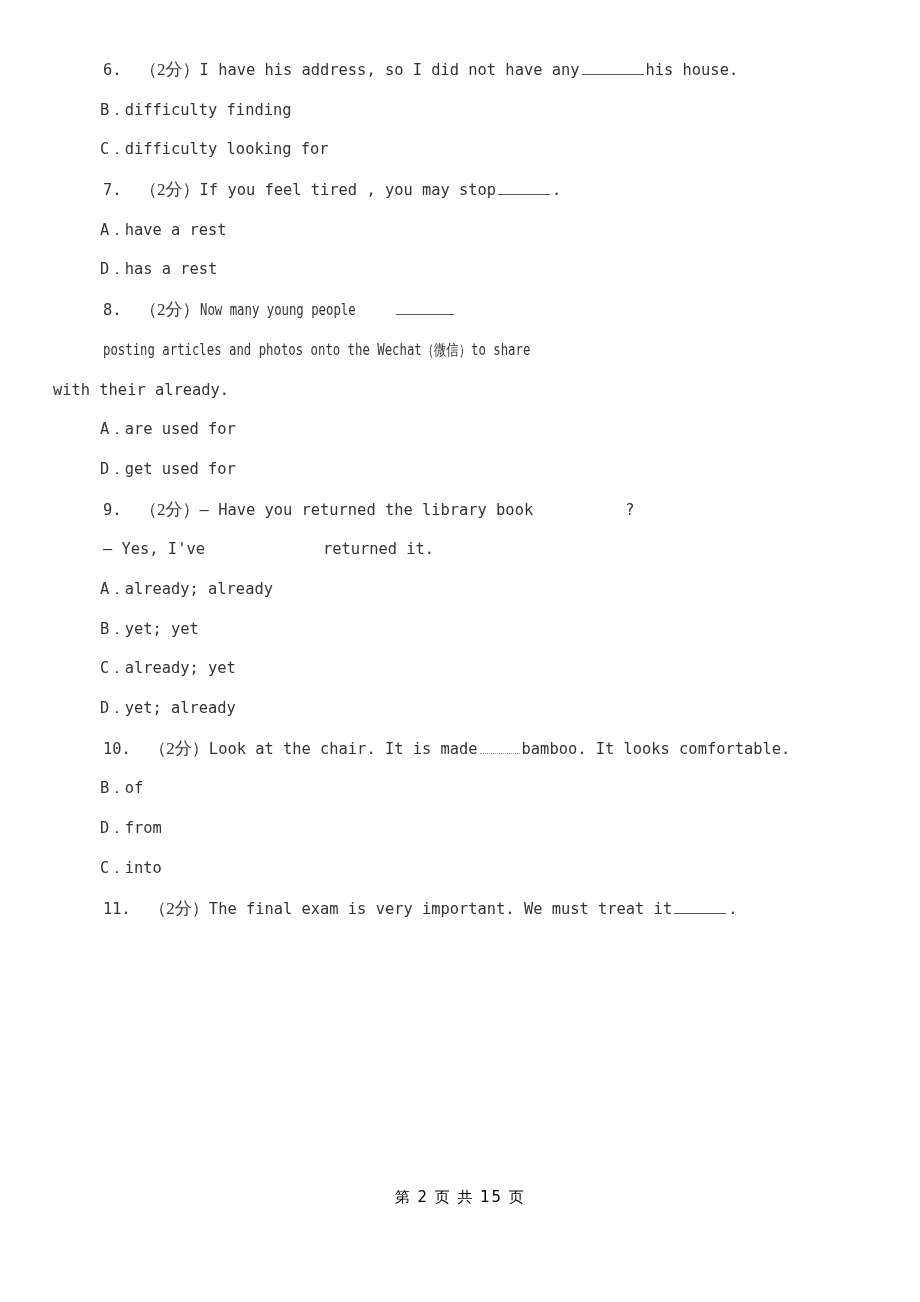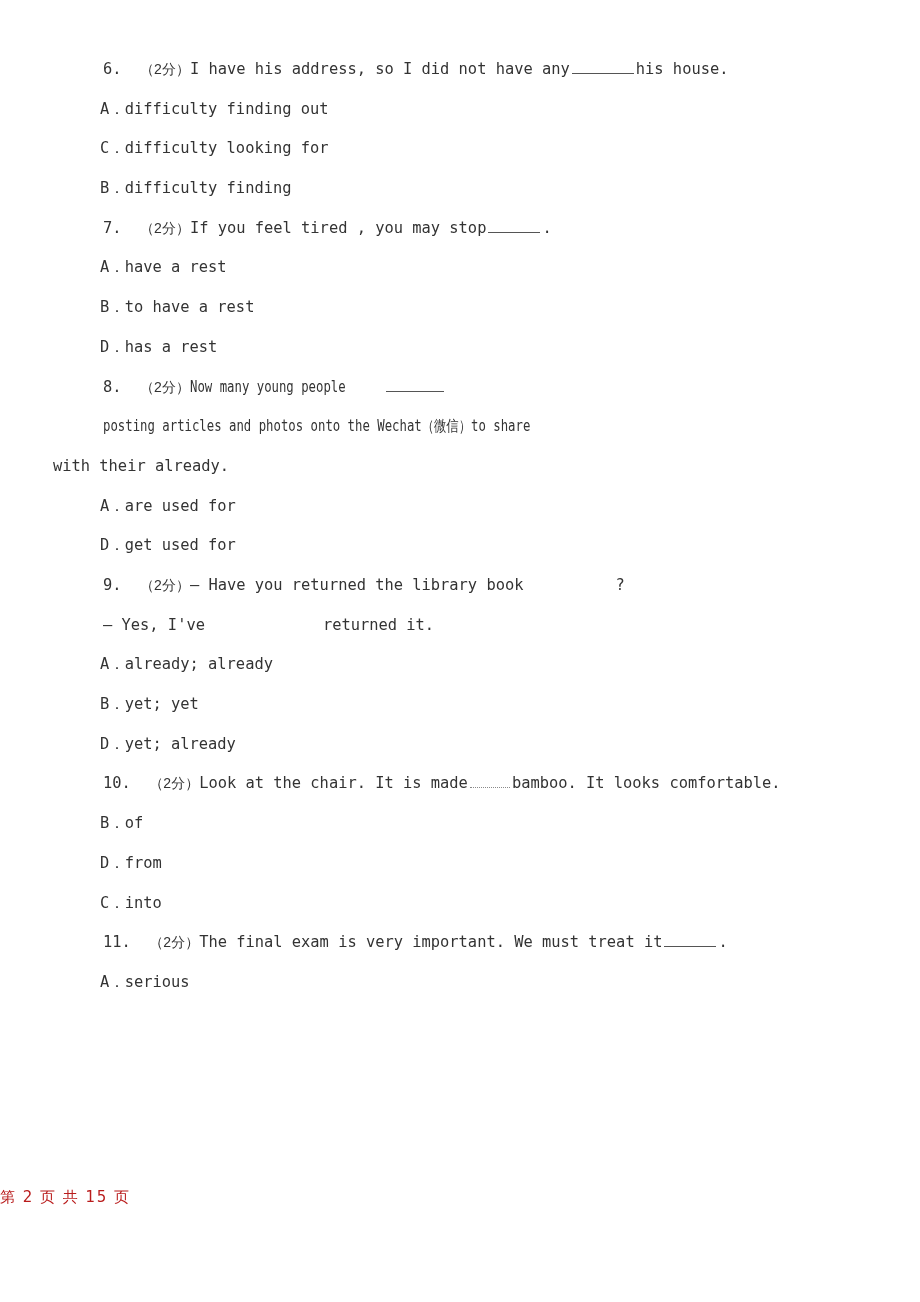--- a/index.html
+++ b/index.html
@@ -60,22 +60,22 @@
     padding-left: 0px;
   }
 
   
   .dlg-line {
     padding-left: 50px;
   }
 
   
   .score {
-    font-family: Liberation Sans, sans-serif;
-    font-size: 14px;
+    font-family: Liberation Serif, serif;
+    font-size: 17px;
   }
 
   
   .condensed {
     font-family: "DejaVu Sans Mono", "Liberation Mono", monospace;
     font-size: 15.4px;
     display: inline-block;
     transform: scaleX(0.80);
     transform-origin: left center;
   }
@@ -99,57 +99,56 @@
   }
   .gap.g-wide { width: 92px; }
   .gap.g-mid  { width: 118px; }
 
   
   .footer {
     position: absolute;
     left: 0;
     top: 1188px;
     width: 920px;
+    text-align: center;
     font-family: "DejaVu Sans", "Liberation Sans", serif;
     font-size: 15px;
-    color: #b91c1c;
+    color: #000000;
     letter-spacing: 1.5px;
   }
 </style>
 </head>
 <body>
 
 <div class="page">
   <div class="content">
 
     <div class="line q-line"><span>6.</span>&nbsp;&nbsp;<span class="score">（2分）</span><span>I have his address, so I did not have any</span><span class="blank w-long"></span><span>his house.</span></div>
-    <div class="line opt-line"><span>A．</span><span>difficulty finding out</span></div>
+    <div class="line opt-line"><span>B．</span><span>difficulty finding</span></div>
     <div class="line opt-line"><span>C．</span><span>difficulty looking for</span></div>
-    <div class="line opt-line"><span>B．</span><span>difficulty finding</span></div>
 
     <div class="line q-line"><span>7.</span>&nbsp;&nbsp;<span class="score">（2分）</span><span>If you feel tired , you   may stop</span><span class="blank w-med"></span><span>.</span></div>
     <div class="line opt-line"><span>A．</span><span>have a rest</span></div>
-    <div class="line opt-line"><span>B．</span><span>to have a rest</span></div>
     <div class="line opt-line"><span>D．</span><span>has a rest</span></div>
 
     <div class="line q-line"><span>8.</span>&nbsp;&nbsp;<span class="score">（2分）</span><span class="condensed">Now many young people</span><span class="blank w-tight"></span><span class="condensed">posting articles and photos onto the Wechat（微信）to share</span></div>
     <div class="line cont-line">with their already.</div>
     <div class="line opt-line"><span>A．</span><span>are used for</span></div>
     <div class="line opt-line"><span>D．</span><span>get used for</span></div>
 
     <div class="line q-line"><span>9.</span>&nbsp;&nbsp;<span class="score">（2分）</span><span>— Have you returned the library book</span><span class="gap g-wide"></span><span>?</span></div>
     <div class="line dlg-line"><span>— Yes, I've</span><span class="gap g-mid"></span><span>returned it.</span></div>
     <div class="line opt-line"><span>A．</span><span>already; already</span></div>
     <div class="line opt-line"><span>B．</span><span>yet; yet</span></div>
+    <div class="line opt-line"><span>C．</span><span>already; yet</span></div>
     <div class="line opt-line"><span>D．</span><span>yet; already</span></div>
 
     <div class="line q-line"><span>10.</span>&nbsp;&nbsp;<span class="score">（2分）</span><span>Look at the chair. It is made</span><span class="blank w-short"></span><span>bamboo. It looks comfortable.</span></div>
     <div class="line opt-line"><span>B．</span><span>of</span></div>
     <div class="line opt-line"><span>D．</span><span>from</span></div>
     <div class="line opt-line"><span>C．</span><span>into</span></div>
 
     <div class="line q-line"><span>11.</span>&nbsp;&nbsp;<span class="score">（2分）</span><span>The final exam is very important. We must treat it</span><span class="blank w-med"></span><span>.</span></div>
-    <div class="line opt-line"><span>A．</span><span>serious</span></div>
 
   </div>
 
   <div class="footer">第 2 页 共 15 页</div>
 </div>
 
 </body></html>

